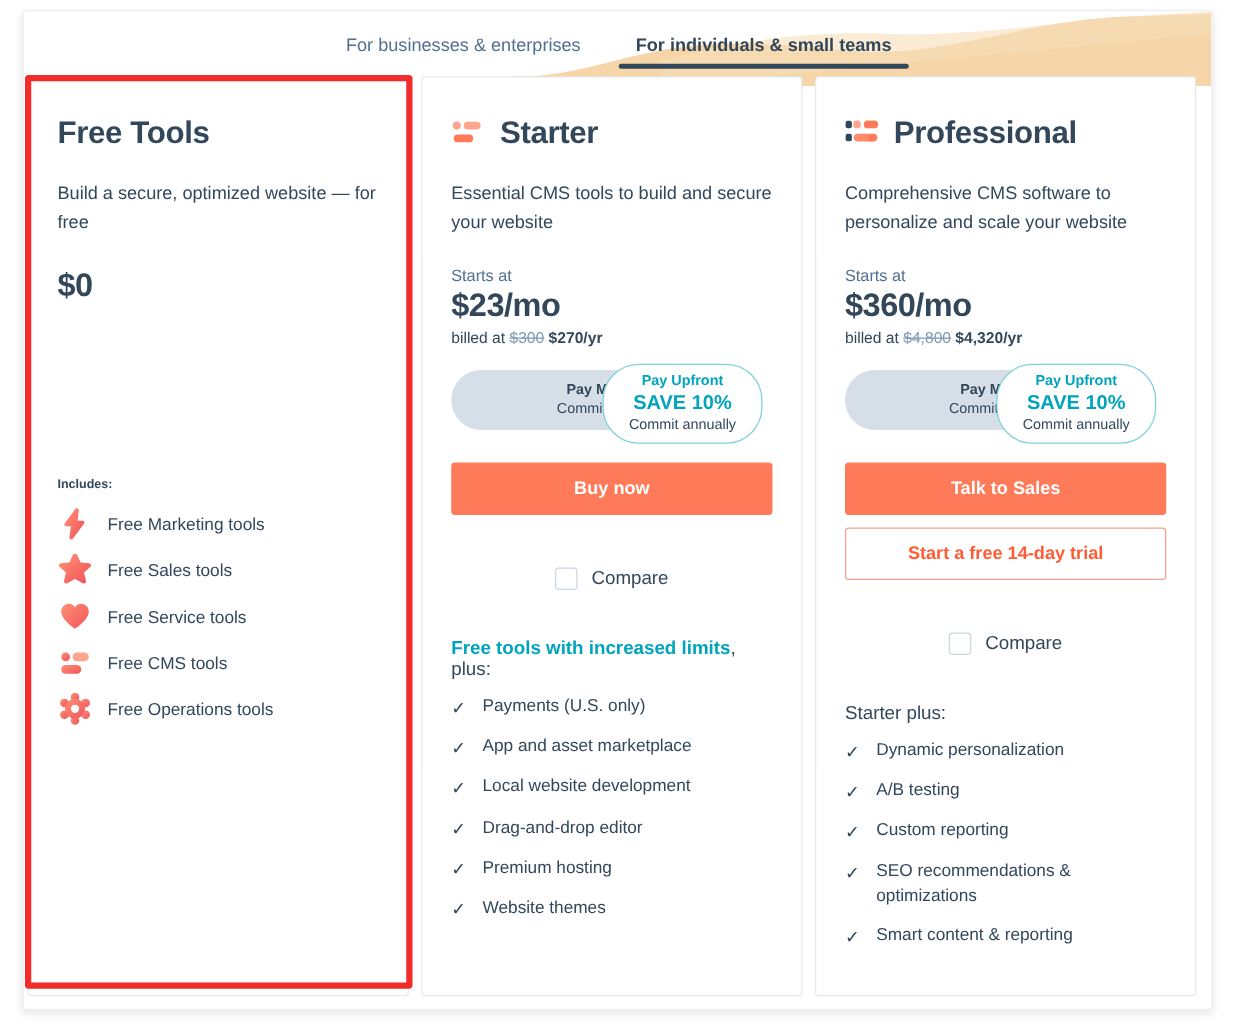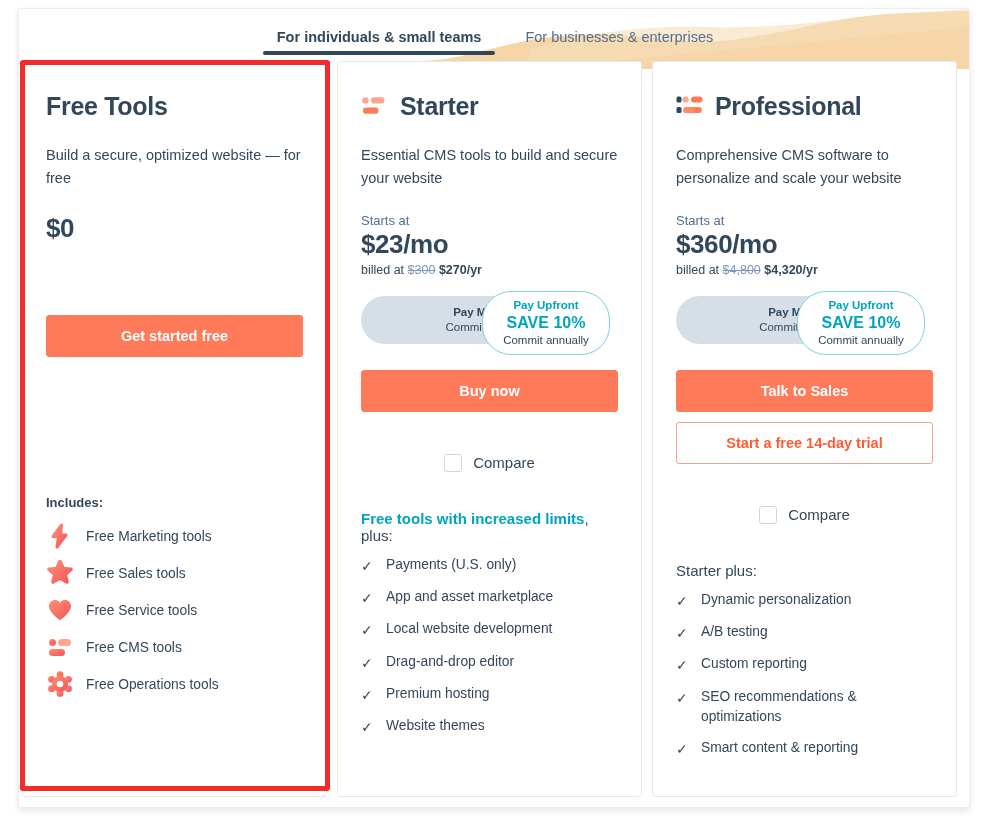--- a/index.html
+++ b/index.html
@@ -247,21 +247,21 @@
   .check {
     color: #33475b;
     font-size: 14px;
     flex-shrink: 0;
     width: 14px;
     margin-top: 1px;
   }
 
   
   .includes-head {
-    font-size: 13px;
+    font-size: 10px;
     font-weight: 700;
     color: #33475b;
     margin-bottom: 8px;
   }
   .hub-item {
     display: flex;
     align-items: center;
     gap: 12px;
     height: 37px;
   }
@@ -287,44 +287,39 @@
 <div class="page-frame">
 
   <div class="tan-blob">
     <svg width="560" height="60" viewBox="0 0 560 60">
       <path d="M0,52 C60,54 95,28 170,26 C240,24 270,38 330,30 C400,20 430,6 500,4 L560,2 L560,60 L0,60 Z" fill="#F5D3A3" opacity="0.95"></path>
       <path d="M120,40 C180,24 230,16 300,18 C360,20 420,12 470,6 L560,0 L560,18 L120,60 Z" fill="#F7DDB8" opacity="0.6"></path>
     </svg>
   </div>
 
   <div class="tab-bar">
+    <div class="tab inactive">
+      <span>For businesses &amp; enterprises</span>
+    </div>
     <div class="tab active">
       <span>For individuals &amp; small teams</span>
     </div>
-    <div class="tab inactive">
-      <span>For businesses &amp; enterprises</span>
-    </div>
   </div>
 
   <div class="cards">
 
     <div class="card">
       <div class="card-title">
         <span>Free Tools</span>
       </div>
 
       <div class="card-desc">Build a secure, optimized website — for free</div>
 
       <div class="price">$0</div>
 
-      <div class="cta-zone-free">
-        <div class="btn btn-primary">
-          <span>Get started free</span>
-        </div>
-      </div>
 
       <div class="features-free">
         <div class="includes-head">Includes:</div>
 
         <div class="hub-item">
           <span class="hub-icon">
             <svg width="26" height="26" viewBox="0 0 26 26">
               <defs>
                   <linearGradient id="gmk" x1="0" y1="0" x2="1" y2="1">
                 <stop offset="0%" stop-color="#FF8F73"></stop>

